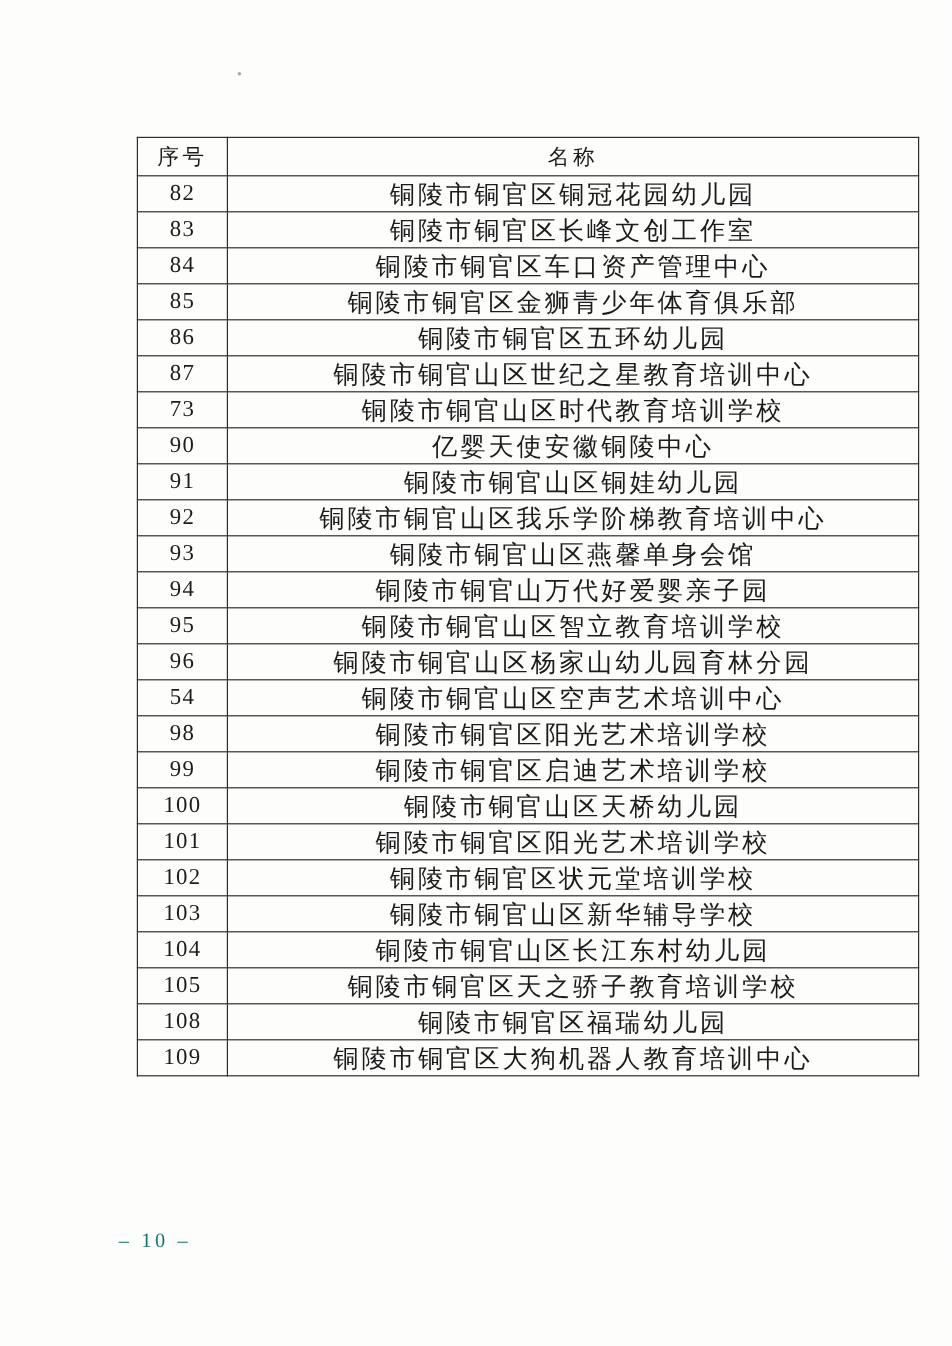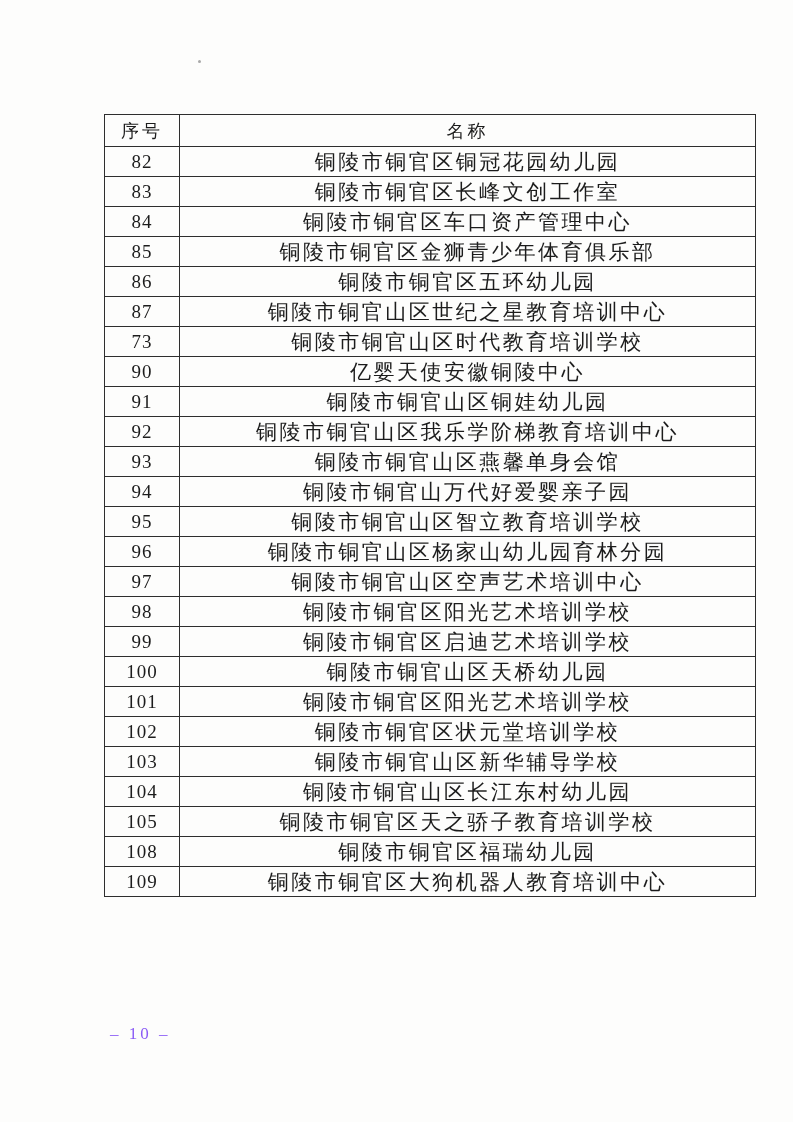--- a/index.html
+++ b/index.html
@@ -20,21 +20,21 @@
     position: absolute;
     left: 198px;
     top: 60px;
     width: 3px;
     height: 3px;
     background: #a9a9a9;
     border-radius: 50%;
   }
   table.doc-table {
     position: absolute;
-    left: 104px;
+    left: 114px;
     top: 114px;
     width: 652px;
     border-collapse: collapse;
     table-layout: fixed;
     padding-left: 24px;
   }
   .doc-table th,
   .doc-table td {
     border: 1.6px solid #2e2e2e;
     text-align: center;
@@ -56,25 +56,25 @@
   .cell-index {
     font-size: 19px;
     letter-spacing: 1px;
   }
   .cell-name {
     font-size: 21px;
     letter-spacing: 2.5px;
   }
   .page-number {
     position: absolute;
-    left: 110px;
+    left: 99px;
     top: 1024px;
     font-size: 17px;
     letter-spacing: 3px;
-    color: #8b5cf6;
+    color: #0f766e;
   }
 </style>
 </head>
 <body>
 
 <div class="page">
 
   <div class="speck"></div>
 
   <table class="doc-table">
@@ -154,21 +154,21 @@
       <td class="cell-index">95</td>
       <td class="cell-name">铜陵市铜官山区智立教育培训学校</td>
     </tr>
 
     <tr>
       <td class="cell-index">96</td>
       <td class="cell-name">铜陵市铜官山区杨家山幼儿园育林分园</td>
     </tr>
 
     <tr>
-      <td class="cell-index">97</td>
+      <td class="cell-index">54</td>
       <td class="cell-name">铜陵市铜官山区空声艺术培训中心</td>
     </tr>
 
     <tr>
       <td class="cell-index">98</td>
       <td class="cell-name">铜陵市铜官区阳光艺术培训学校</td>
     </tr>
 
     <tr>
       <td class="cell-index">99</td>

